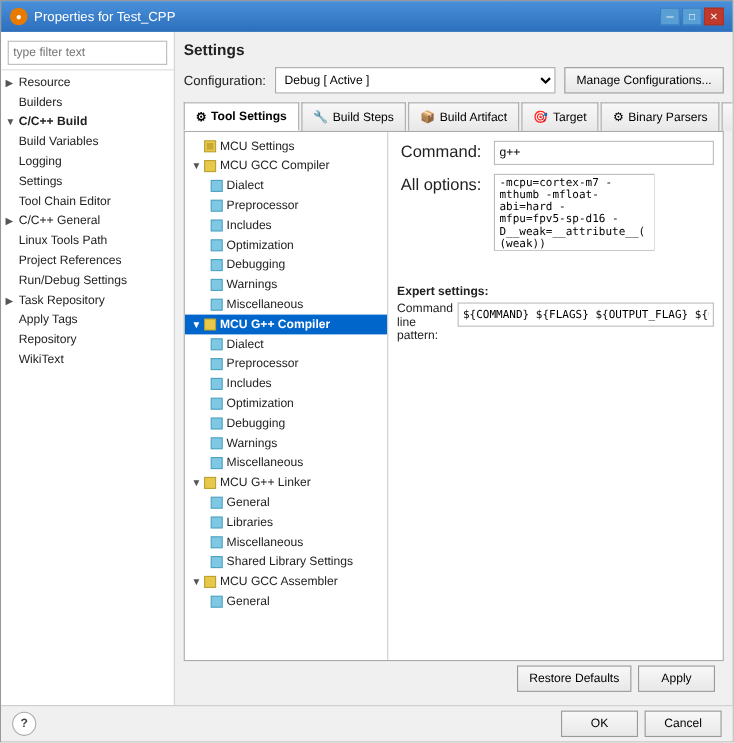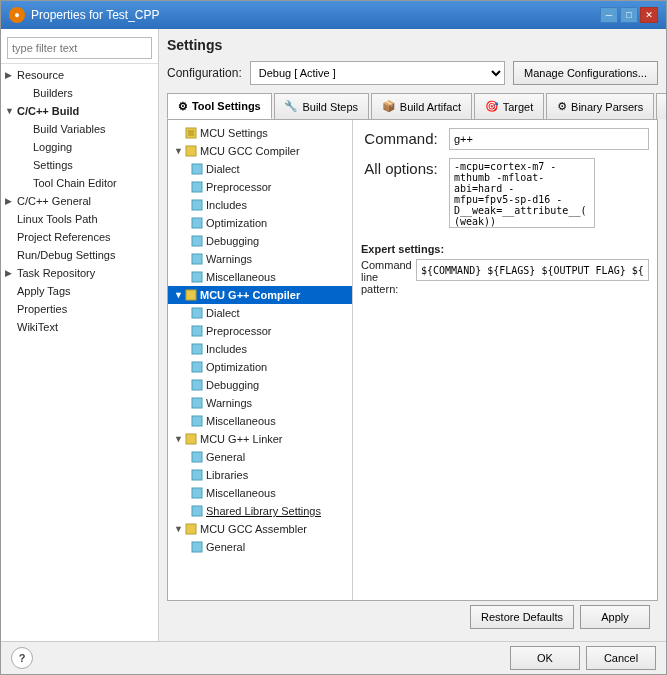--- a/index.html
+++ b/index.html
@@ -113,21 +113,21 @@
       flex-shrink: 0;
     }
     .tree-label {
       font-size: 11px;
       color: #222;
     }
     .tree-label.bold {
       font-weight: bold;
     }
     .tree-child {
-      padding-left: 20px;
+      padding-left: 4px;
     }
     .right-panel {
       flex: 1;
       display: flex;
       flex-direction: column;
       padding: 8px;
       background: #f0f0f0;
       overflow: hidden;
     }
     .settings-title {
@@ -240,21 +240,21 @@
       height: 64px;
       border: 1px solid #bbb;
       padding: 2px 4px;
       font-size: 10px;
       font-family: monospace;
       background: white;
       resize: none;
       overflow-y: auto;
     }
     .expert-section {
-      margin-top: 4px;
+      margin-top: 20px;
     }
     .expert-label {
       font-size: 11px;
       font-weight: bold;
       color: #222;
       margin-bottom: 4px;
     }
     .expert-row {
       display: flex;
       align-items: flex-start;
@@ -414,21 +414,21 @@
       <div class="tree-item">
         <span class="tree-arrow">▶</span>
         <span class="tree-label">Task Repository</span>
       </div>
       <div class="tree-item">
         <span class="tree-arrow"> </span>
         <span class="tree-label">Apply Tags</span>
       </div>
       <div class="tree-item">
         <span class="tree-arrow"> </span>
-        <span class="tree-label">Properties</span>
+        <span class="tree-label">Repository</span>
       </div>
       <div class="tree-item">
         <span class="tree-arrow"> </span>
         <span class="tree-label">WikiText</span>
       </div>
     </div>
 
     <div class="right-panel">
       <div class="settings-title">Settings</div>
 
@@ -599,21 +599,21 @@
                 <rect x="2" y="2" width="10" height="10" fill="#7ec8e3" stroke="#4aa0c0" stroke-width="1"></rect>
               </svg>
             <span class="node-label">Libraries</span>
           </div>
           <div class="tree-node" style="padding-left:22px;">
             <svg class="node-icon" viewBox="0 0 14 14">
                 <rect x="2" y="2" width="10" height="10" fill="#7ec8e3" stroke="#4aa0c0" stroke-width="1"></rect>
               </svg>
             <span class="node-label">Miscellaneous</span>
           </div>
-          <div class="tree-node" style="padding-left:22px;text-decoration:underline;">
+          <div class="tree-node" style="padding-left:22px;">
             <svg class="node-icon" viewBox="0 0 14 14">
                 <rect x="2" y="2" width="10" height="10" fill="#7ec8e3" stroke="#4aa0c0" stroke-width="1"></rect>
               </svg>
             <span class="node-label">Shared Library Settings</span>
           </div>
 
           <div class="tree-node" style="padding-left:6px;">
             <span class="expand-arrow">▼</span>
             <svg class="node-icon" viewBox="0 0 14 14">
                 <rect x="2" y="2" width="10" height="10" fill="#e8c84a" stroke="#b8a030" stroke-width="1"></rect>

